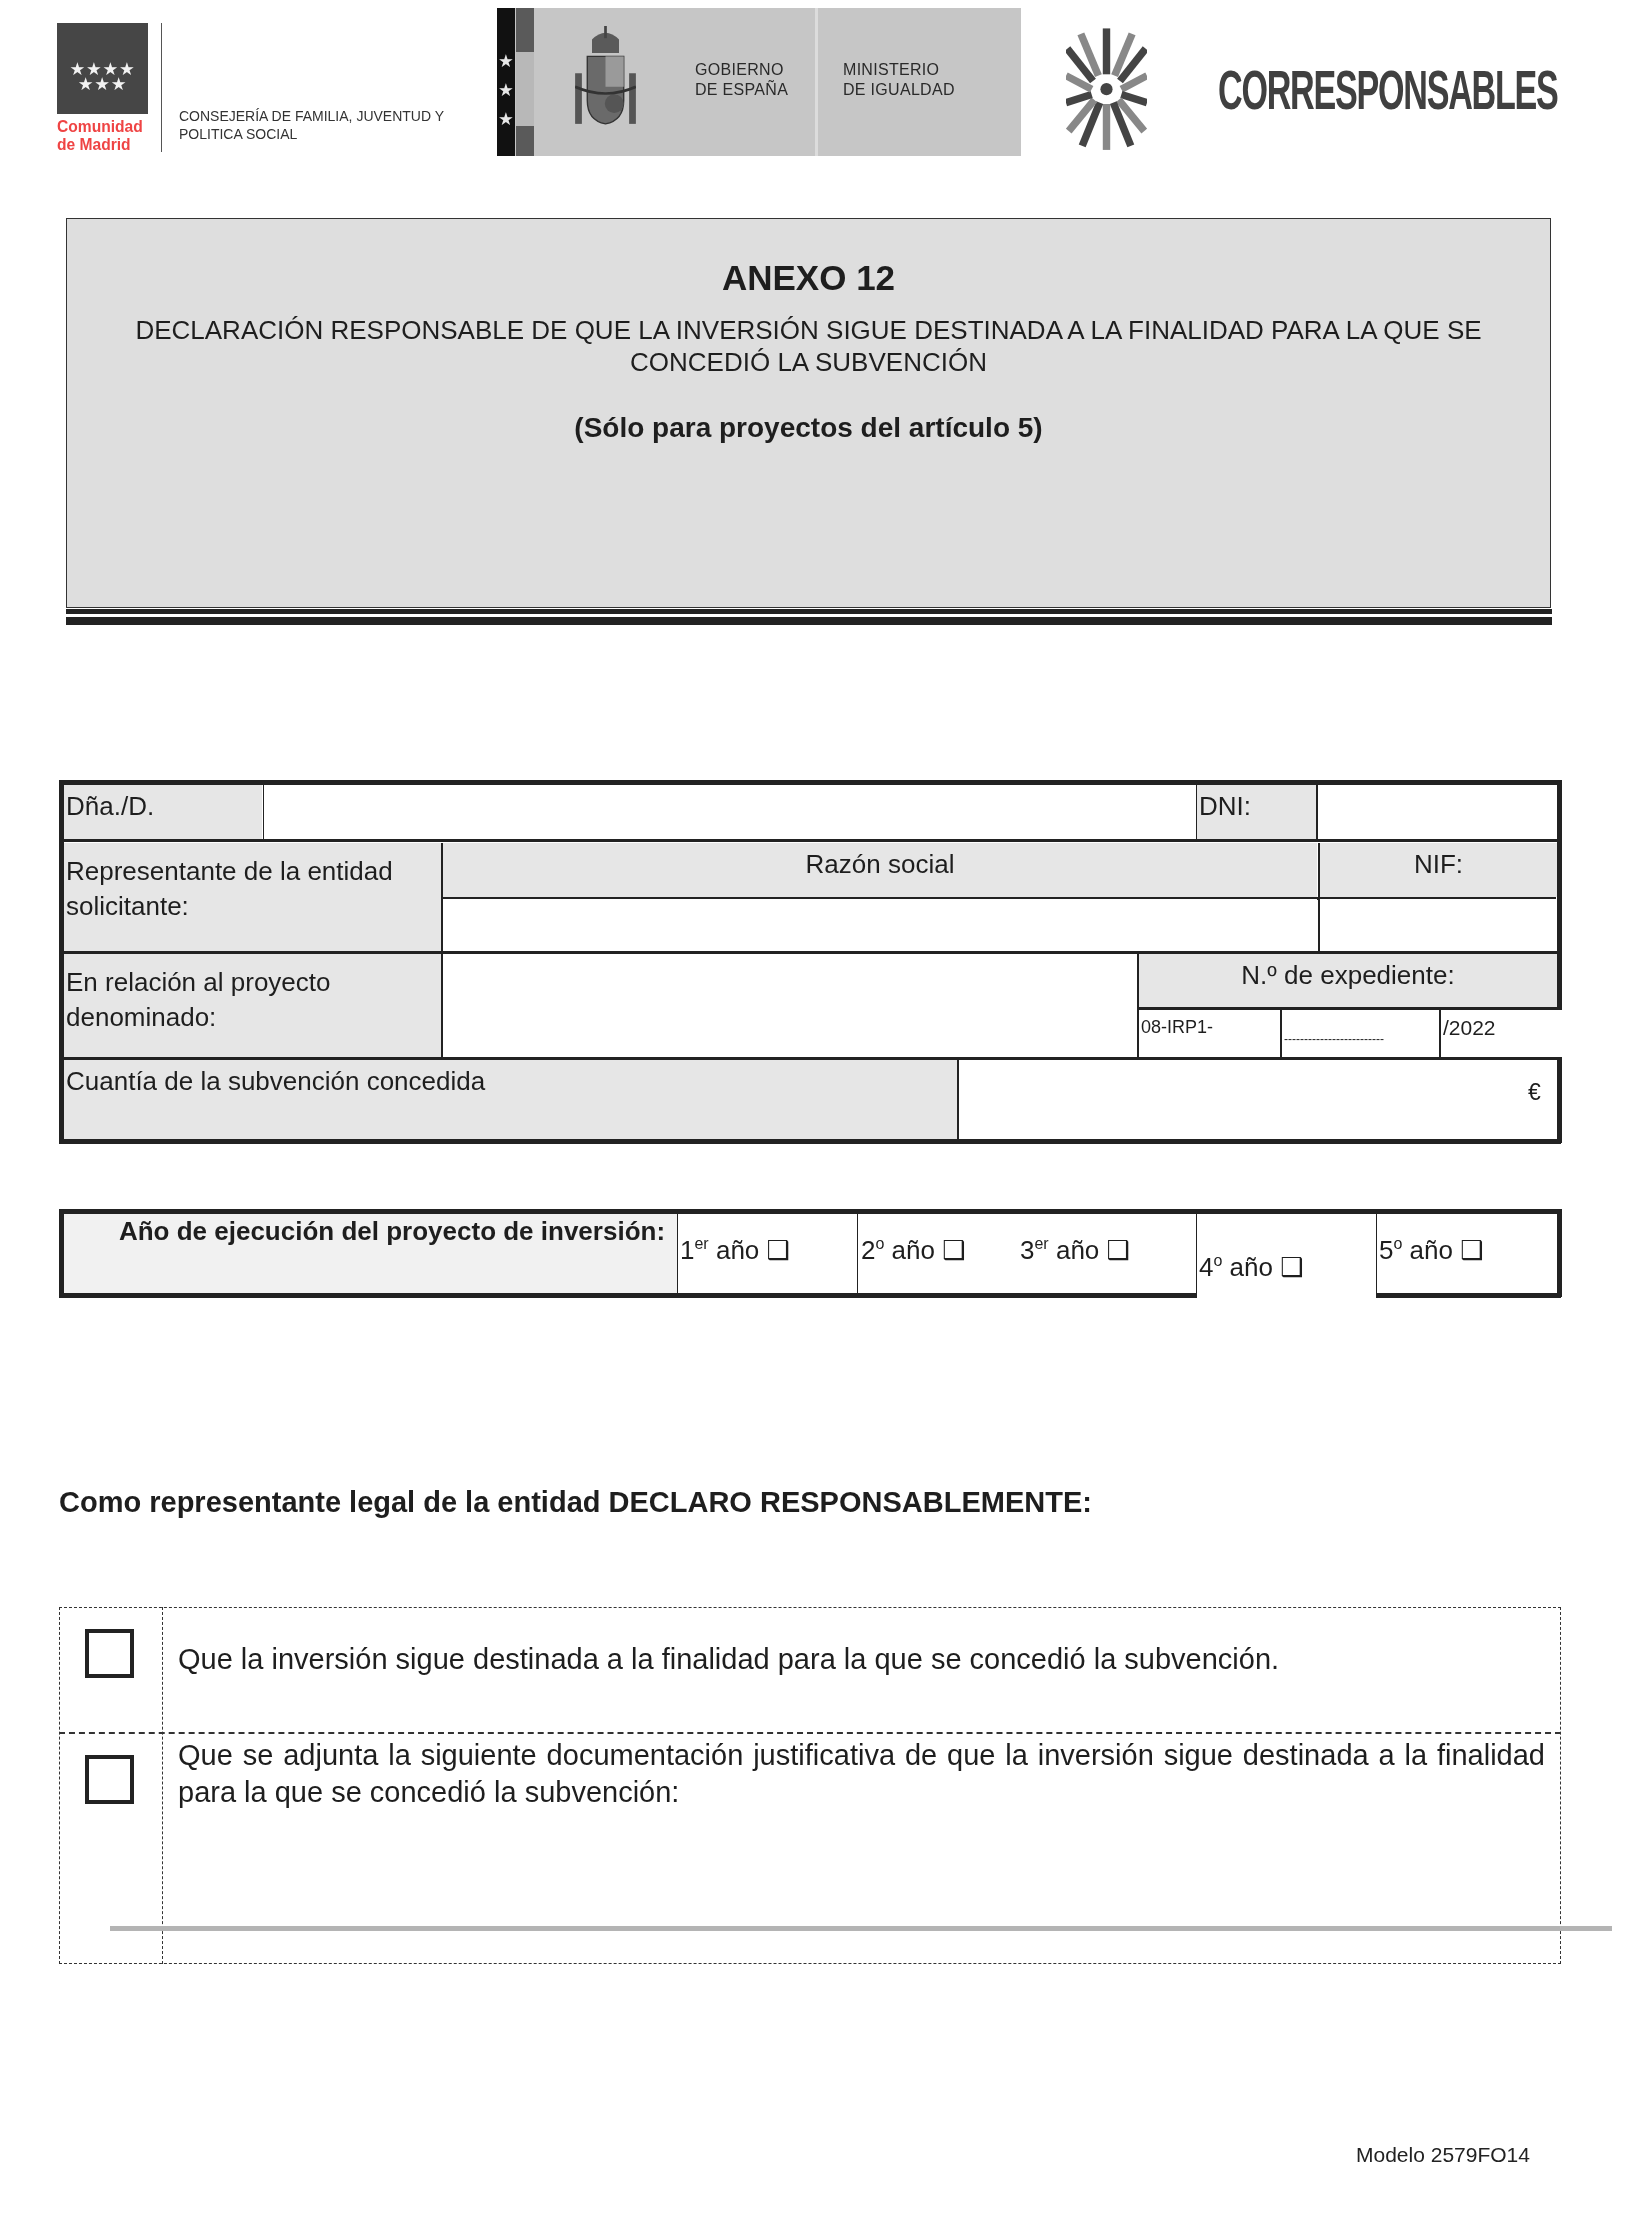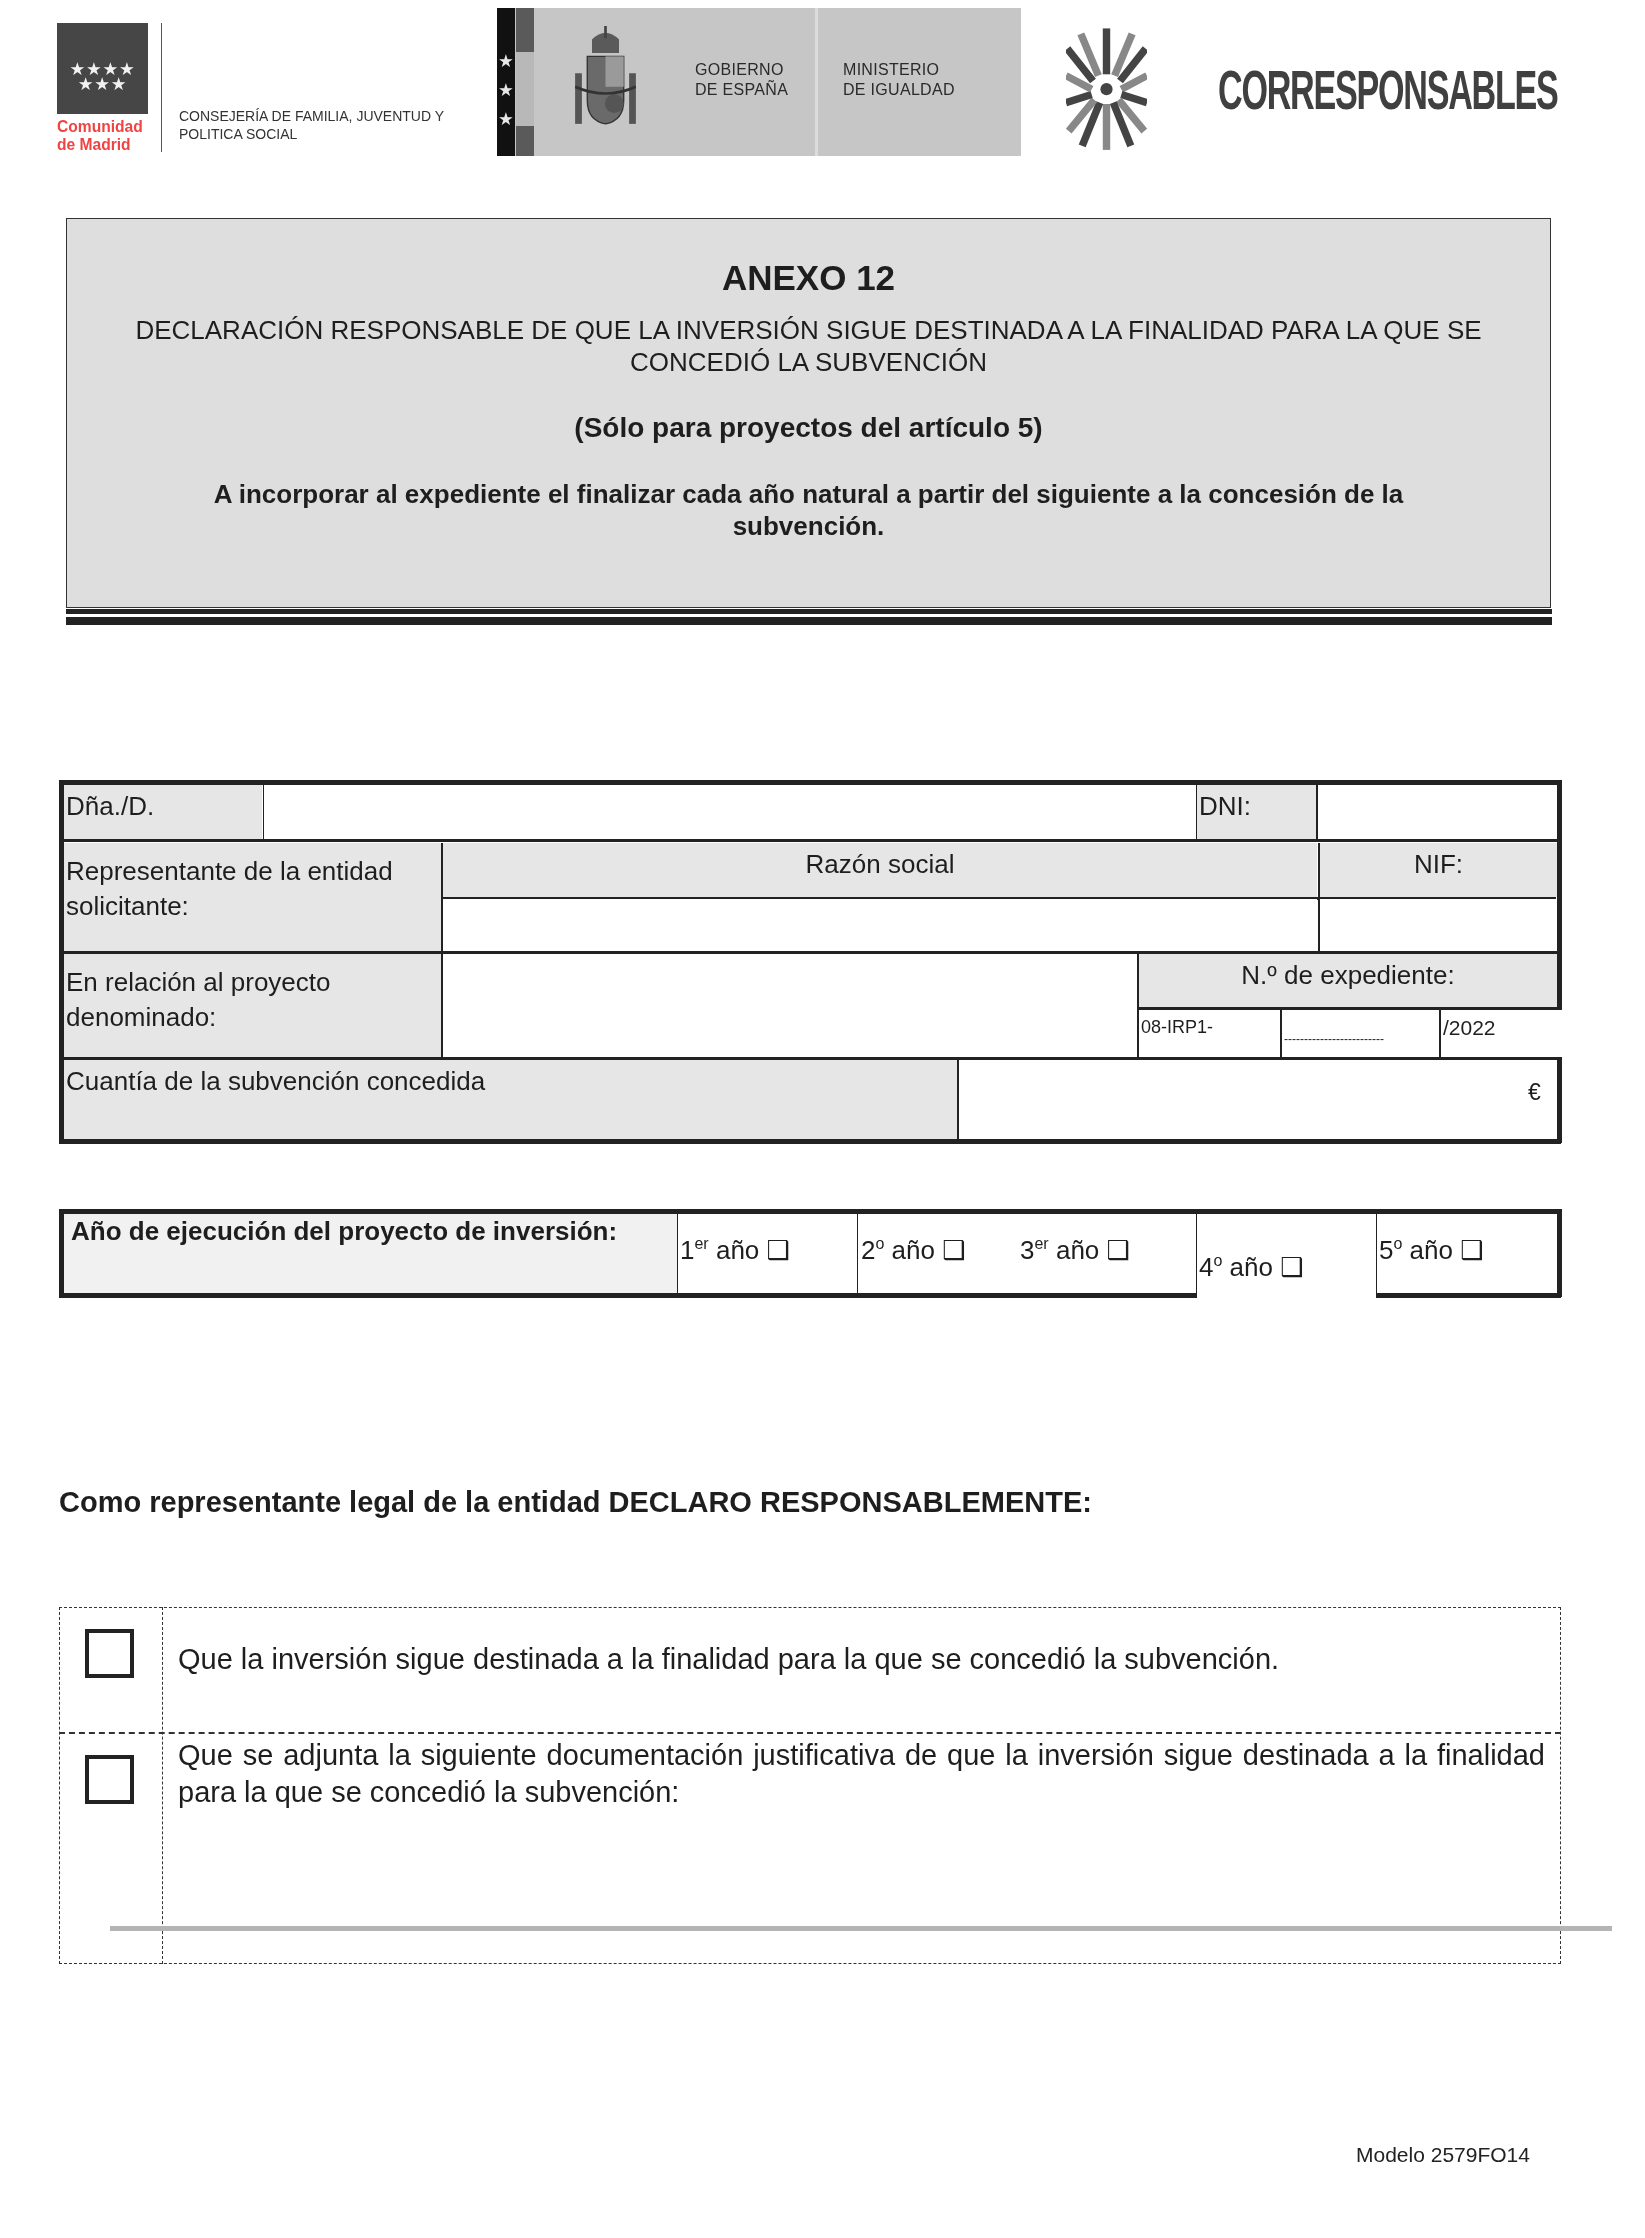--- a/index.html
+++ b/index.html
@@ -114,21 +114,20 @@
       <circle cx="0" cy="0" r="9" fill="#444"></circle>
     </g>
   </svg>
   <div class="abs corr-text">CORRESPONSABLES</div>
 </div>
 
 <div class="abs title-box">
   <div class="title-main">ANEXO 12</div>
   <div class="title-sub">DECLARACIÓN RESPONSABLE DE QUE LA INVERSIÓN SIGUE DESTINADA A LA FINALIDAD PARA LA QUE SE CONCEDIÓ LA SUBVENCIÓN</div>
   <div class="title-note">(Sólo para proyectos del artículo 5)</div>
-  <div class="title-instr">A incorporar al expediente el finalizar cada año natural a partir del siguiente a la concesión de la subvención.</div>
 </div>
 <div class="abs title-bar1"></div>
 <div class="abs title-bar2"></div>
 
 <div>
 
   <div class="hl" style="left:59px;top:780px;width:1502px;height:4.7px;"></div>
   <div class="hl" style="left:59px;top:1139px;width:1502px;height:4.7px;"></div>
   <div class="hl" style="left:59px;top:780px;width:4.7px;height:363px;"></div>
   <div class="hl" style="left:1557px;top:780px;width:4.7px;height:363px;"></div>
@@ -171,21 +170,21 @@
   <div class="cell w" style="left:959px;top:1060px;width:598px;height:79px;"></div>
   <div class="abs" style="left:1528px;top:1079px;font-size:23px;">€</div>
 </div>
 
 <div>
   <div class="hl" style="left:59px;top:1209px;width:1502px;height:4.7px;"></div>
   <div class="hl" style="left:59px;top:1293px;width:1502px;height:4.7px;"></div>
   <div class="hl" style="left:59px;top:1209px;width:4.7px;height:88px;"></div>
   <div class="hl" style="left:1557px;top:1209px;width:4.7px;height:88px;"></div>
 
-  <div class="cell" style="left:64px;top:1214px;width:656px;height:79px;background:#f1f1f1;font-weight:bold;font-size:26px;line-height:34px;padding:0 7px;">Año de ejecución del proyecto de inversión:</div>
+  <div class="cell" style="left:64px;top:1214px;width:656px;height:79px;background:#f1f1f1;font-weight:bold;font-size:26px;line-height:34px;padding:0 0;text-align:center;">Año de ejecución del proyecto de inversión:</div>
 
   <div class="hl" style="left:677px;top:1214px;width:1.4px;height:79px;"></div>
   <div class="hl" style="left:857px;top:1214px;width:1.4px;height:79px;"></div>
   <div class="hl" style="left:1016px;top:1214px;width:1.4px;height:79px;"></div>
   <div class="hl" style="left:1196px;top:1214px;width:1.4px;height:79px;"></div>
   <div class="hl" style="left:1376px;top:1214px;width:1.4px;height:79px;"></div>
 
   <div class="cell w" style="left:678px;top:1214px;width:179px;height:79px;padding-top:12px;">
     <span>1</span><sup style="font-size:16px;">er</sup>
     <span>año</span>

